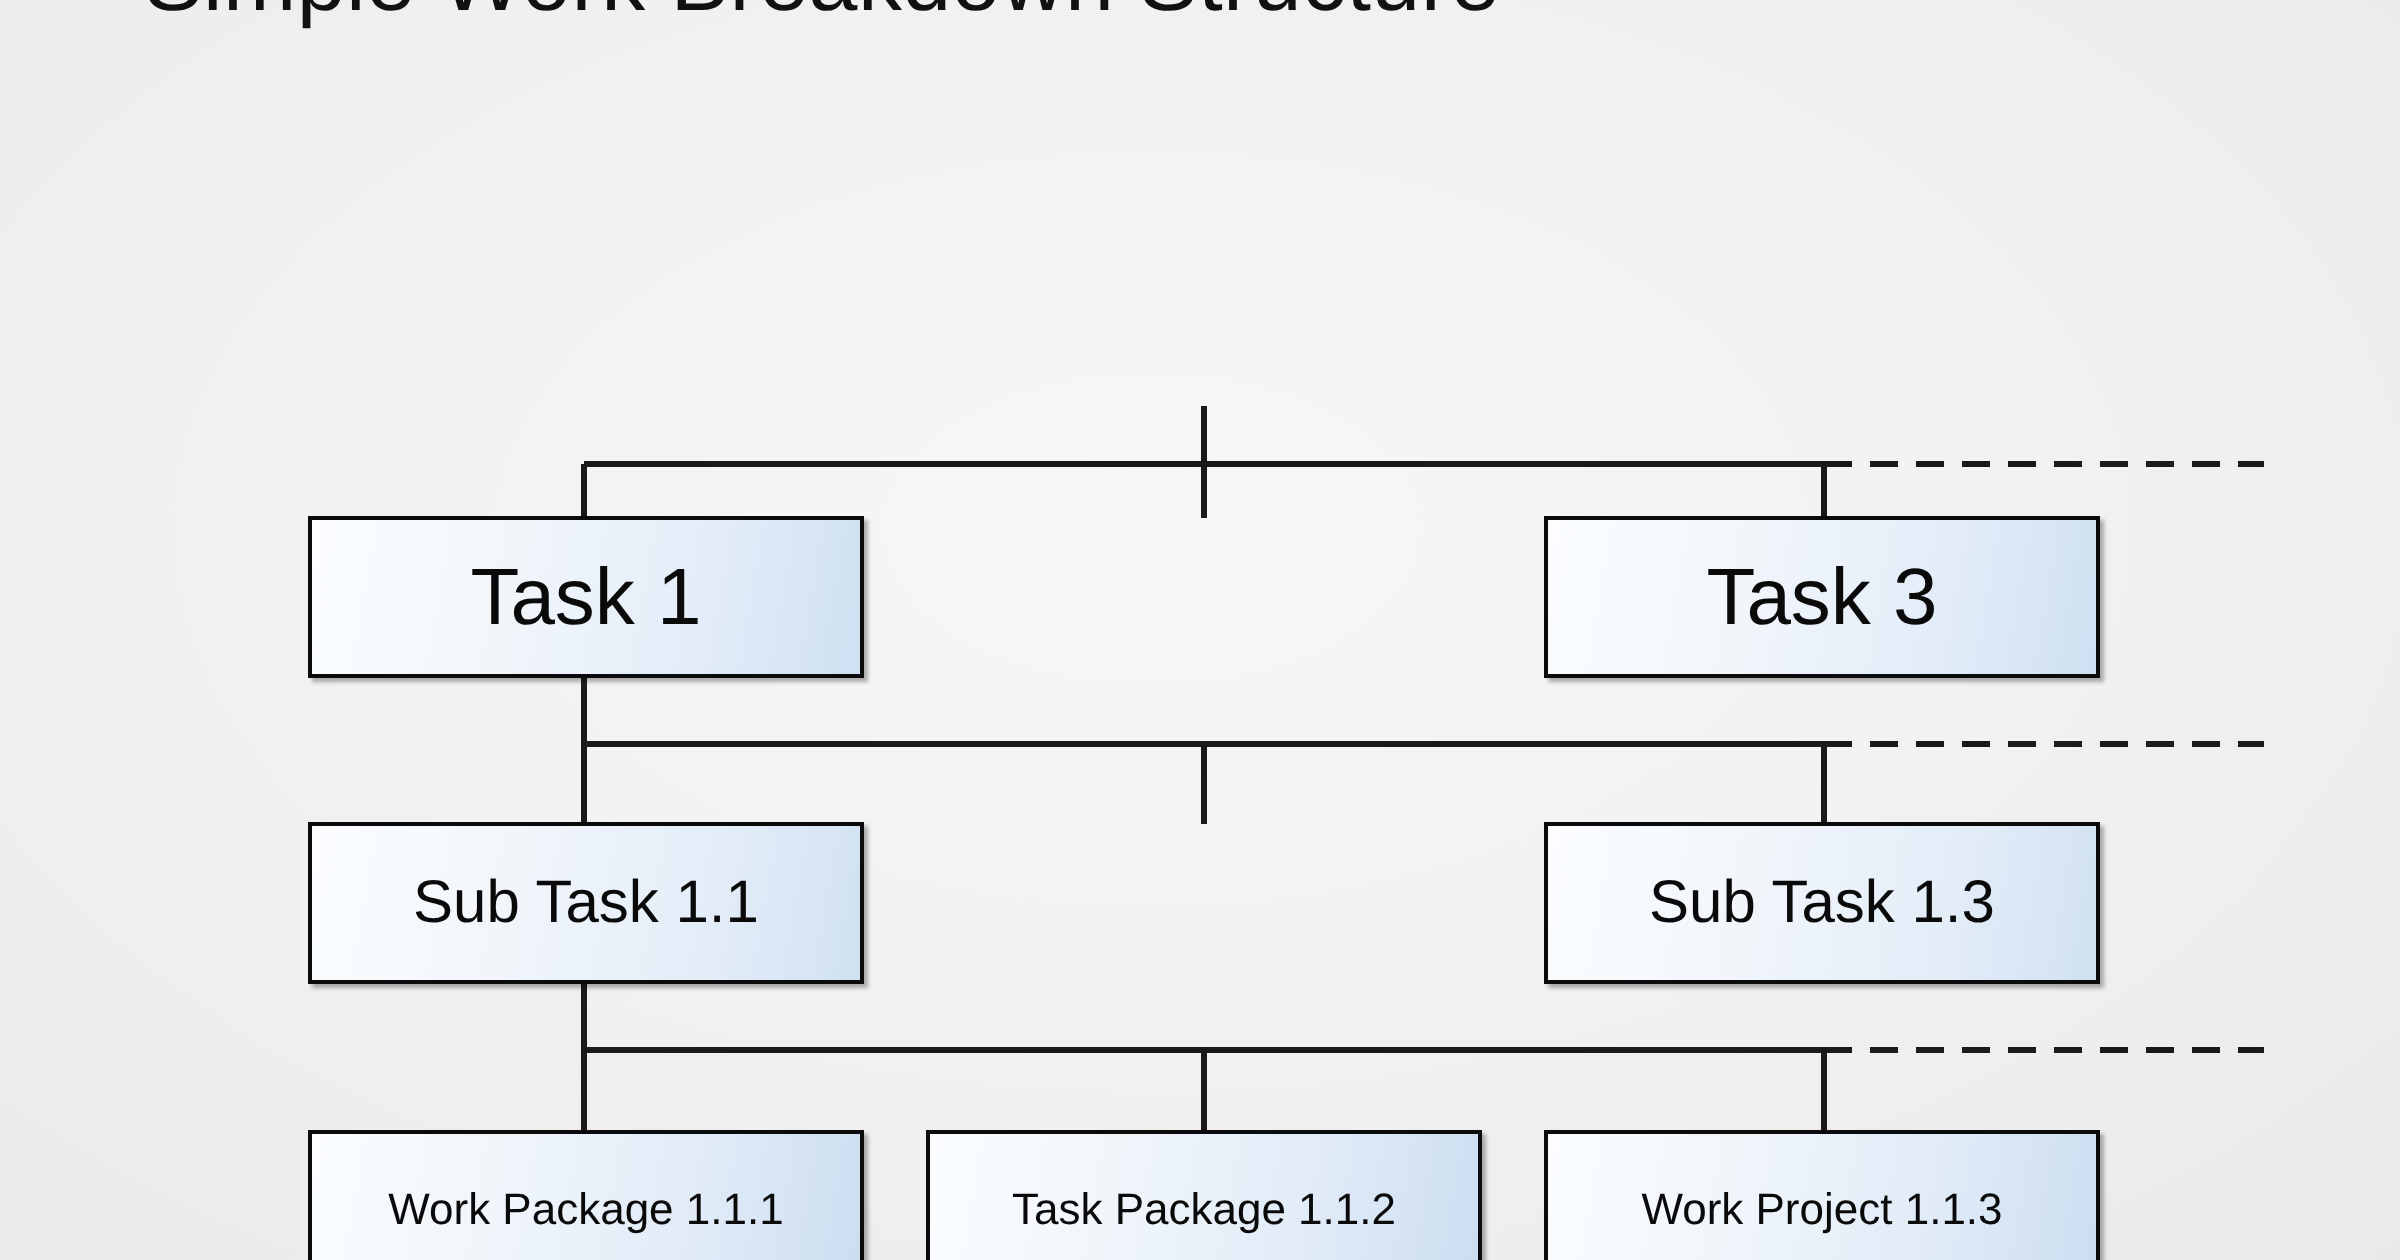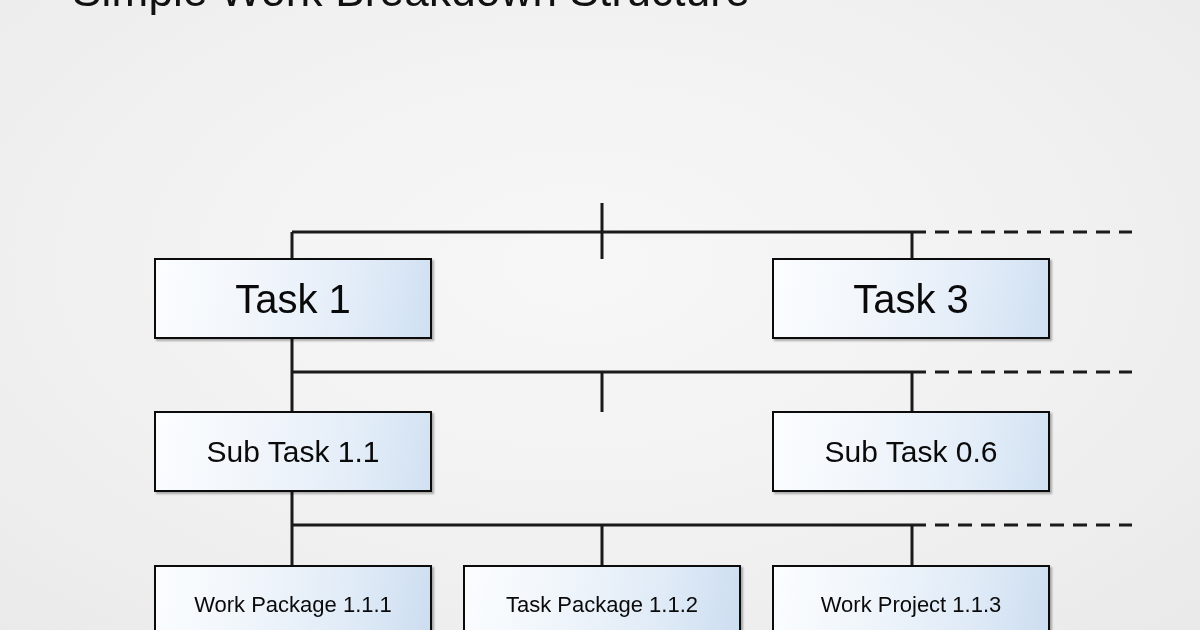--- a/index.html
+++ b/index.html
@@ -124,21 +124,21 @@
   <div class="node level1" style="left:772px; top:258px; width:278px; height:81px;">
     <span>Task 3</span>
   </div>
 
   <div class="node level2" style="left:154px; top:411px; width:278px; height:81px;">
     <span>Sub Task 1.1</span>
   </div>
 
 
   <div class="node level2" style="left:772px; top:411px; width:278px; height:81px;">
-    <span>Sub Task 0.6</span>
+    <span>Sub Task 1.3</span>
   </div>
 
   <div class="node level3" style="left:154px; top:565px; width:278px; height:81px;">
     <span>Work Package 1.1.1</span>
   </div>
 
   <div class="node level3" style="left:463px; top:565px; width:278px; height:81px;">
     <span>Task Package 1.1.2</span>
   </div>
 

